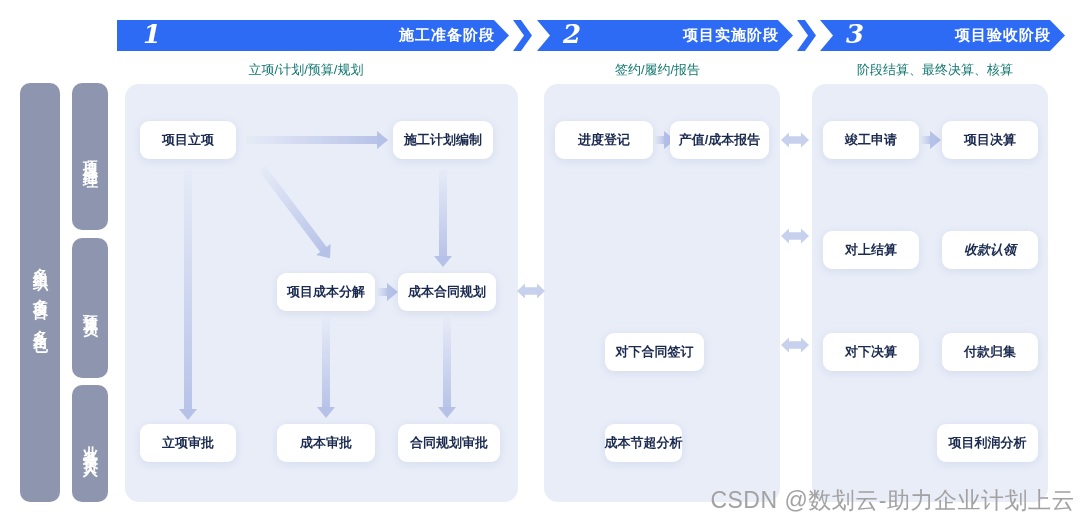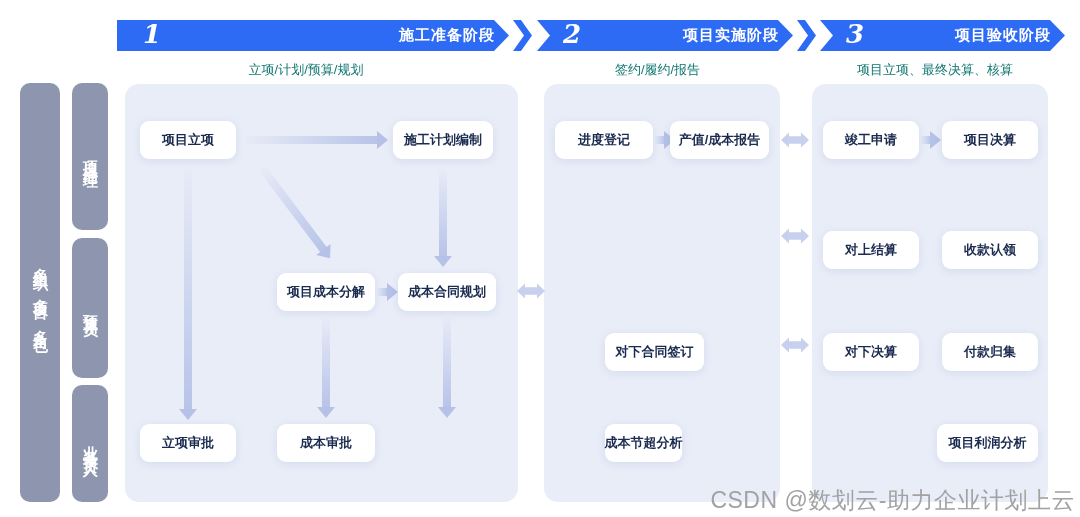--- a/index.html
+++ b/index.html
@@ -113,21 +113,21 @@
     <span class="btitle">项目实施阶段</span>
   </div>
   <div class="chevron" id="chevB"></div>
   <div class="banner" id="banner3">
     <span class="num">3</span>
     <span class="btitle">项目验收阶段</span>
   </div>
 
   <div class="subtitle" id="sub1">立项/计划/预算/规划</div>
   <div class="subtitle" id="sub2">签约/履约/报告</div>
-  <div class="subtitle" id="sub3">项目立项、最终决算、核算</div>
+  <div class="subtitle" id="sub3">阶段结算、最终决算、核算</div>
 
   <div class="sbar" id="bar-main">
     <span class="vtext">多组织　多项目　多角色</span>
   </div>
   <div class="sbar" id="bar-role-1">
     <span class="vtext">项目经理</span>
   </div>
   <div class="sbar" id="bar-role-2">
     <span class="vtext">预算员</span>
   </div>
@@ -189,29 +189,30 @@
   <svg class="dblarrow" style="left:781px;top:336px;" viewBox="0 0 28 18">
     <path d="M0 9 L8 1.5 L8 5.2 L20 5.2 L20 1.5 L28 9 L20 16.5 L20 12.8 L8 12.8 L8 16.5 Z" fill="#c7d0ec"></path>
   </svg>
 
   <div class="fbox" style="left:140px;top:121px;width:96px;">项目立项</div>
   <div class="fbox" style="left:393px;top:121px;width:100px;">施工计划编制</div>
   <div class="fbox" style="left:277px;top:273px;width:98px;">项目成本分解</div>
   <div class="fbox" style="left:398px;top:273px;width:98px;">成本合同规划</div>
   <div class="fbox" style="left:140px;top:424px;width:96px;">立项审批</div>
   <div class="fbox" style="left:277px;top:424px;width:98px;">成本审批</div>
+  <div class="fbox" style="left:398px;top:424px;width:102px;">合同规划审批</div>
 
   <div class="fbox" style="left:555px;top:121px;width:98px;">进度登记</div>
   <div class="fbox" style="left:670px;top:121px;width:99px;">产值/成本报告</div>
   <div class="fbox" style="left:605px;top:333px;width:99px;">对下合同签订</div>
   <div class="fbox" style="left:605px;top:424px;width:77px;">成本节超分析</div>
 
   <div class="fbox" style="left:823px;top:121px;width:96px;">竣工申请</div>
   <div class="fbox" style="left:942px;top:121px;width:96px;">项目决算</div>
   <div class="fbox" style="left:823px;top:231px;width:96px;">对上结算</div>
-  <div class="fbox" style="left:942px;top:231px;width:96px;">收款认领</div>
+  <div class="fbox" style="left:942px;top:231px;width:96px;font-style:italic;">收款认领</div>
   <div class="fbox" style="left:823px;top:333px;width:96px;">对下决算</div>
   <div class="fbox" style="left:942px;top:333px;width:96px;">付款归集</div>
   <div class="fbox" style="left:937px;top:424px;width:101px;">项目利润分析</div>
 
   <div id="watermark">CSDN @数划云-助力企业计划上云</div>
 
 </div>
 
 </body></html>

